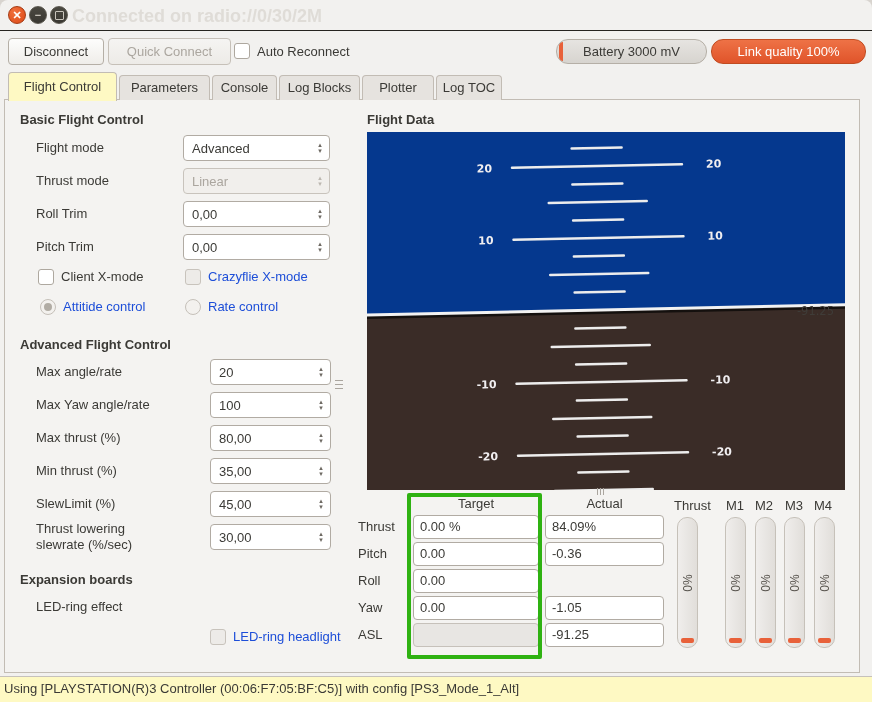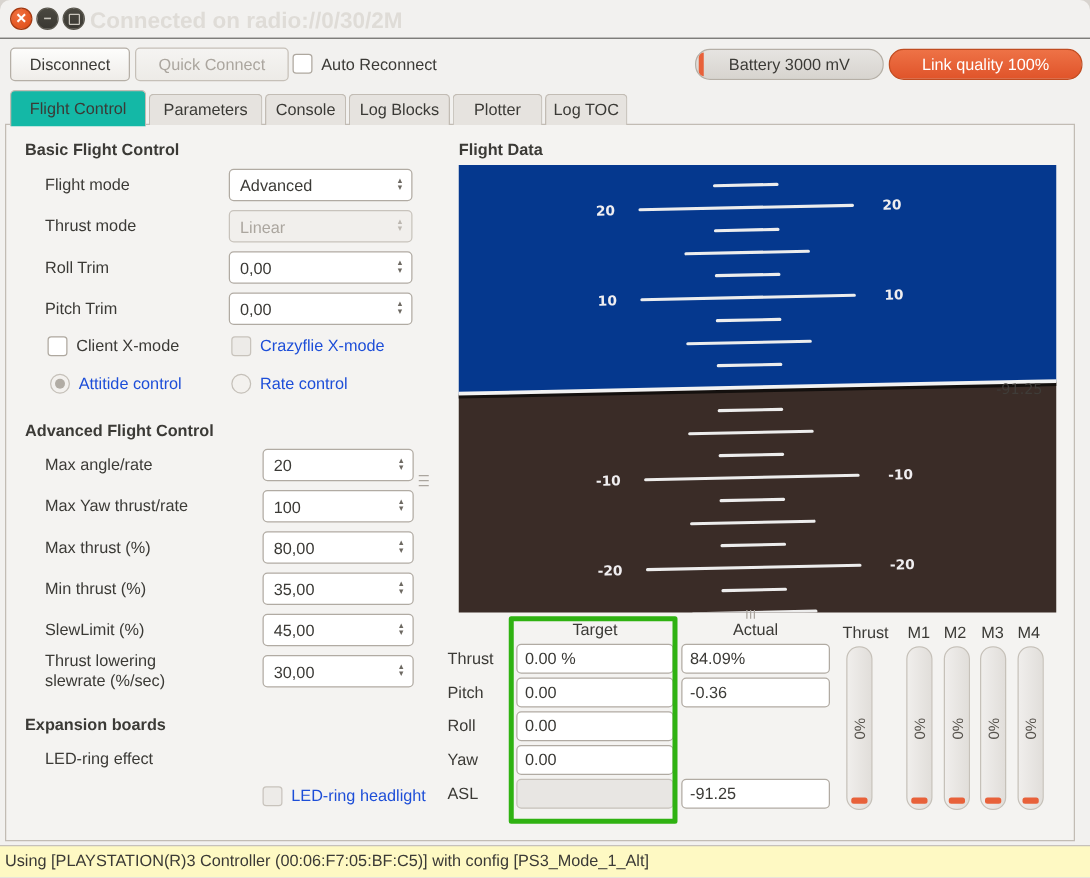--- a/index.html
+++ b/index.html
@@ -28,21 +28,21 @@
   .pill{position:absolute;box-sizing:border-box;height:25px;border-radius:12px;
     text-align:center;line-height:23px;}
   .pill.battery{border:1px solid #b5afa6;background:linear-gradient(#e6e4e1,#d7d4cf);overflow:hidden;}
   .pill.battery .chunk{position:absolute;left:2px;top:2px;width:4px;height:19px;
     border-radius:8px 0 0 8px;}
   .pill.link{border:1px solid #c04c21;color:#fff;}
   
   .tab{position:absolute;box-sizing:border-box;top:75px;height:25px;background:#e6e3df;
     border:1px solid #c2bcb4;border-bottom:none;border-radius:4px 4px 0 0;
     text-align:center;line-height:23px;z-index:3;}
-  .tab.active{top:72px;height:29px;background:#14b8a6;line-height:27px;z-index:4;}
+  .tab.active{top:72px;height:29px;background:#fef9c3;line-height:27px;z-index:4;}
   .pane{position:absolute;left:4px;top:99px;width:856px;height:574px;box-sizing:border-box;
     background:#f4f3f1;border:1px solid #c2bcb4;z-index:1;}
   
   .lbl{position:absolute;height:16px;line-height:16px;white-space:nowrap;z-index:5;}
   .hdr{font-weight:bold;}
   .dis{color:#1d4ed8;}
   .spin{position:absolute;box-sizing:border-box;height:26px;background:#fff;
     border:1px solid #b1aba3;border-radius:4px;z-index:5;}
   .spin .v{position:absolute;left:8px;top:4px;line-height:17px;white-space:nowrap;}
   .arrows{position:absolute;right:0;top:0;width:18px;height:100%;display:flex;
@@ -168,21 +168,21 @@
 
   <span class="lbl" style="left:36px;top:364px;">Max angle/rate</span>
   <div class="spin" style="left:210px;top:359px;width:121px;">
     <span class="v">20</span>
     <span class="arrows">
         <span>▴</span>
         <span>▾</span>
       </span>
   </div>
 
-  <span class="lbl" style="left:36px;top:397px;">Max Yaw thrust/rate</span>
+  <span class="lbl" style="left:36px;top:397px;">Max Yaw angle/rate</span>
   <div class="spin" style="left:210px;top:392px;width:121px;">
     <span class="v">100</span>
     <span class="arrows">
         <span>▴</span>
         <span>▾</span>
       </span>
   </div>
 
   <span class="lbl" style="left:36px;top:430px;">Max thrust (%)</span>
   <div class="spin" style="left:210px;top:425px;width:121px;">
@@ -291,20 +291,21 @@
   <span class="lbl" style="left:358px;top:627px;">ASL</span>
 
   <div class="field" style="left:413px;top:515px;width:126px;">0.00 %</div>
   <div class="field" style="left:413px;top:542px;width:126px;">0.00</div>
   <div class="field" style="left:413px;top:569px;width:126px;">0.00</div>
   <div class="field" style="left:413px;top:596px;width:126px;">0.00</div>
   <div class="field off" style="left:413px;top:623px;width:126px;"></div>
 
   <div class="field" style="left:545px;top:515px;width:119px;">84.09%</div>
   <div class="field" style="left:545px;top:542px;width:119px;">-0.36</div>
+  <div class="field" style="left:545px;top:596px;width:119px;">-1.05</div>
   <div class="field" style="left:545px;top:623px;width:119px;">-91.25</div>
 
   <div class="greenbox"></div>
 
   <span class="mlabel" style="left:674px;">Thrust</span>
   <span class="mlabel" style="left:726px;">M1</span>
   <span class="mlabel" style="left:755px;">M2</span>
   <span class="mlabel" style="left:785px;">M3</span>
   <span class="mlabel" style="left:814px;">M4</span>
 

